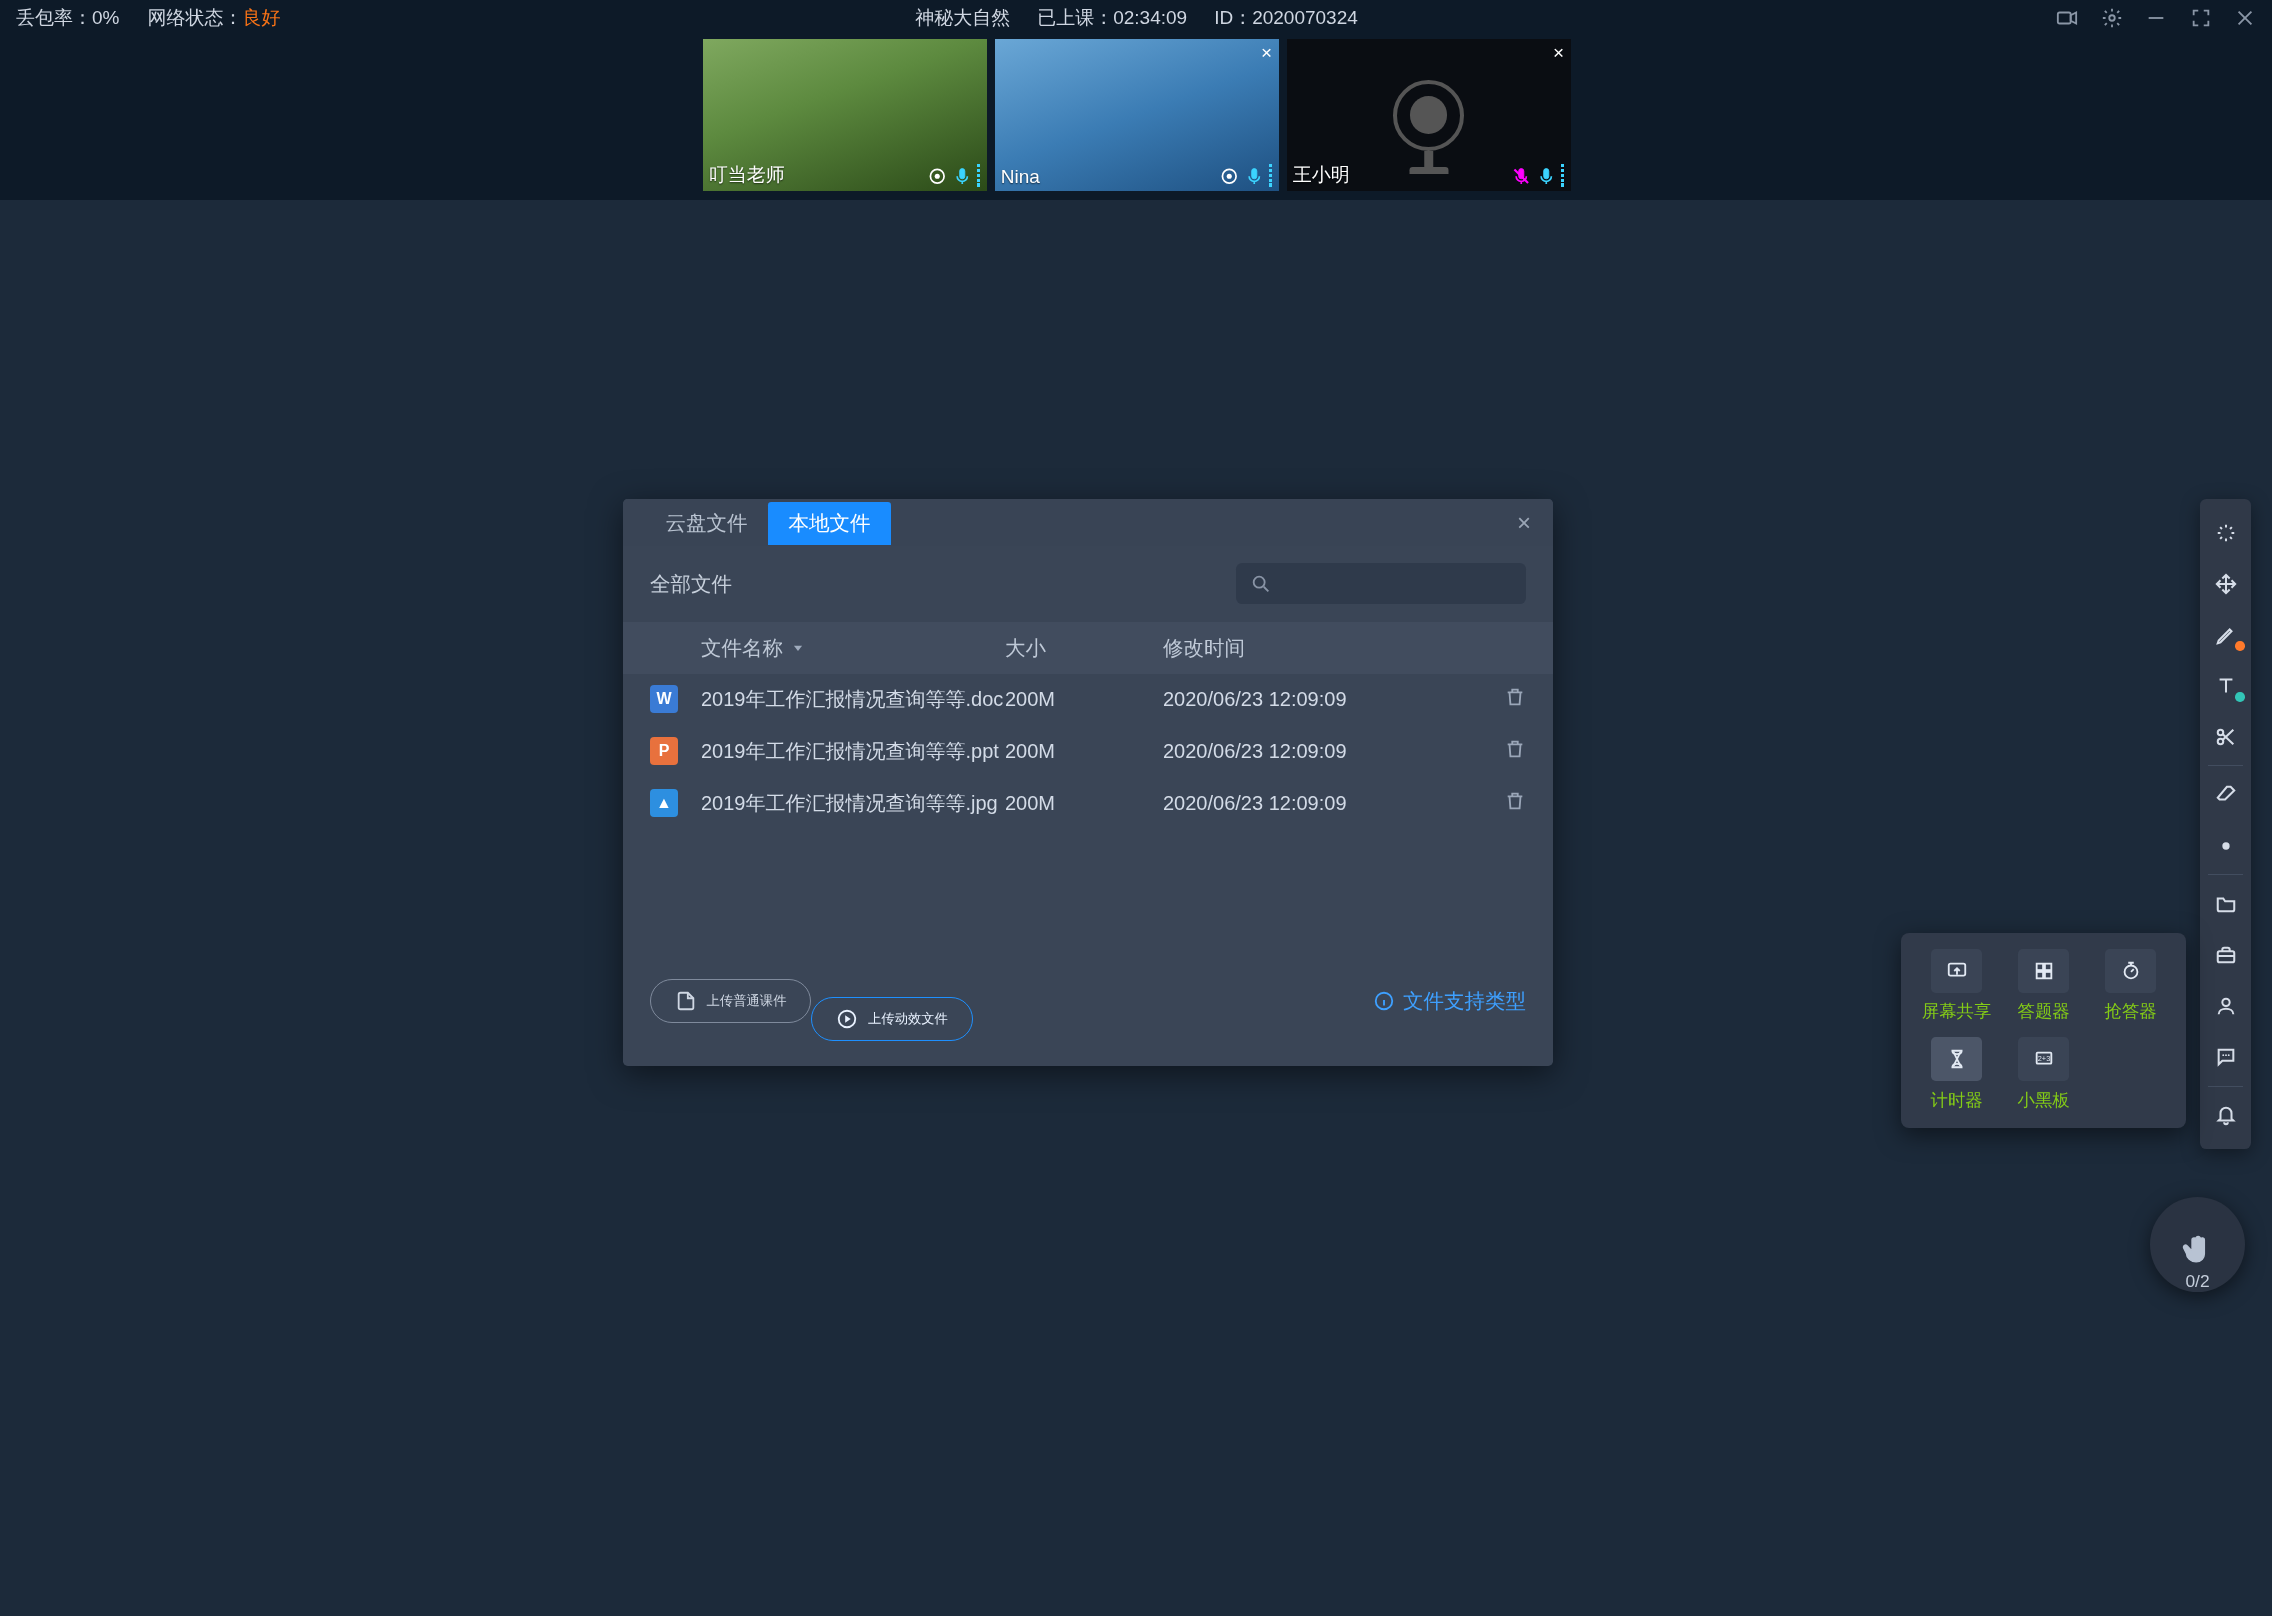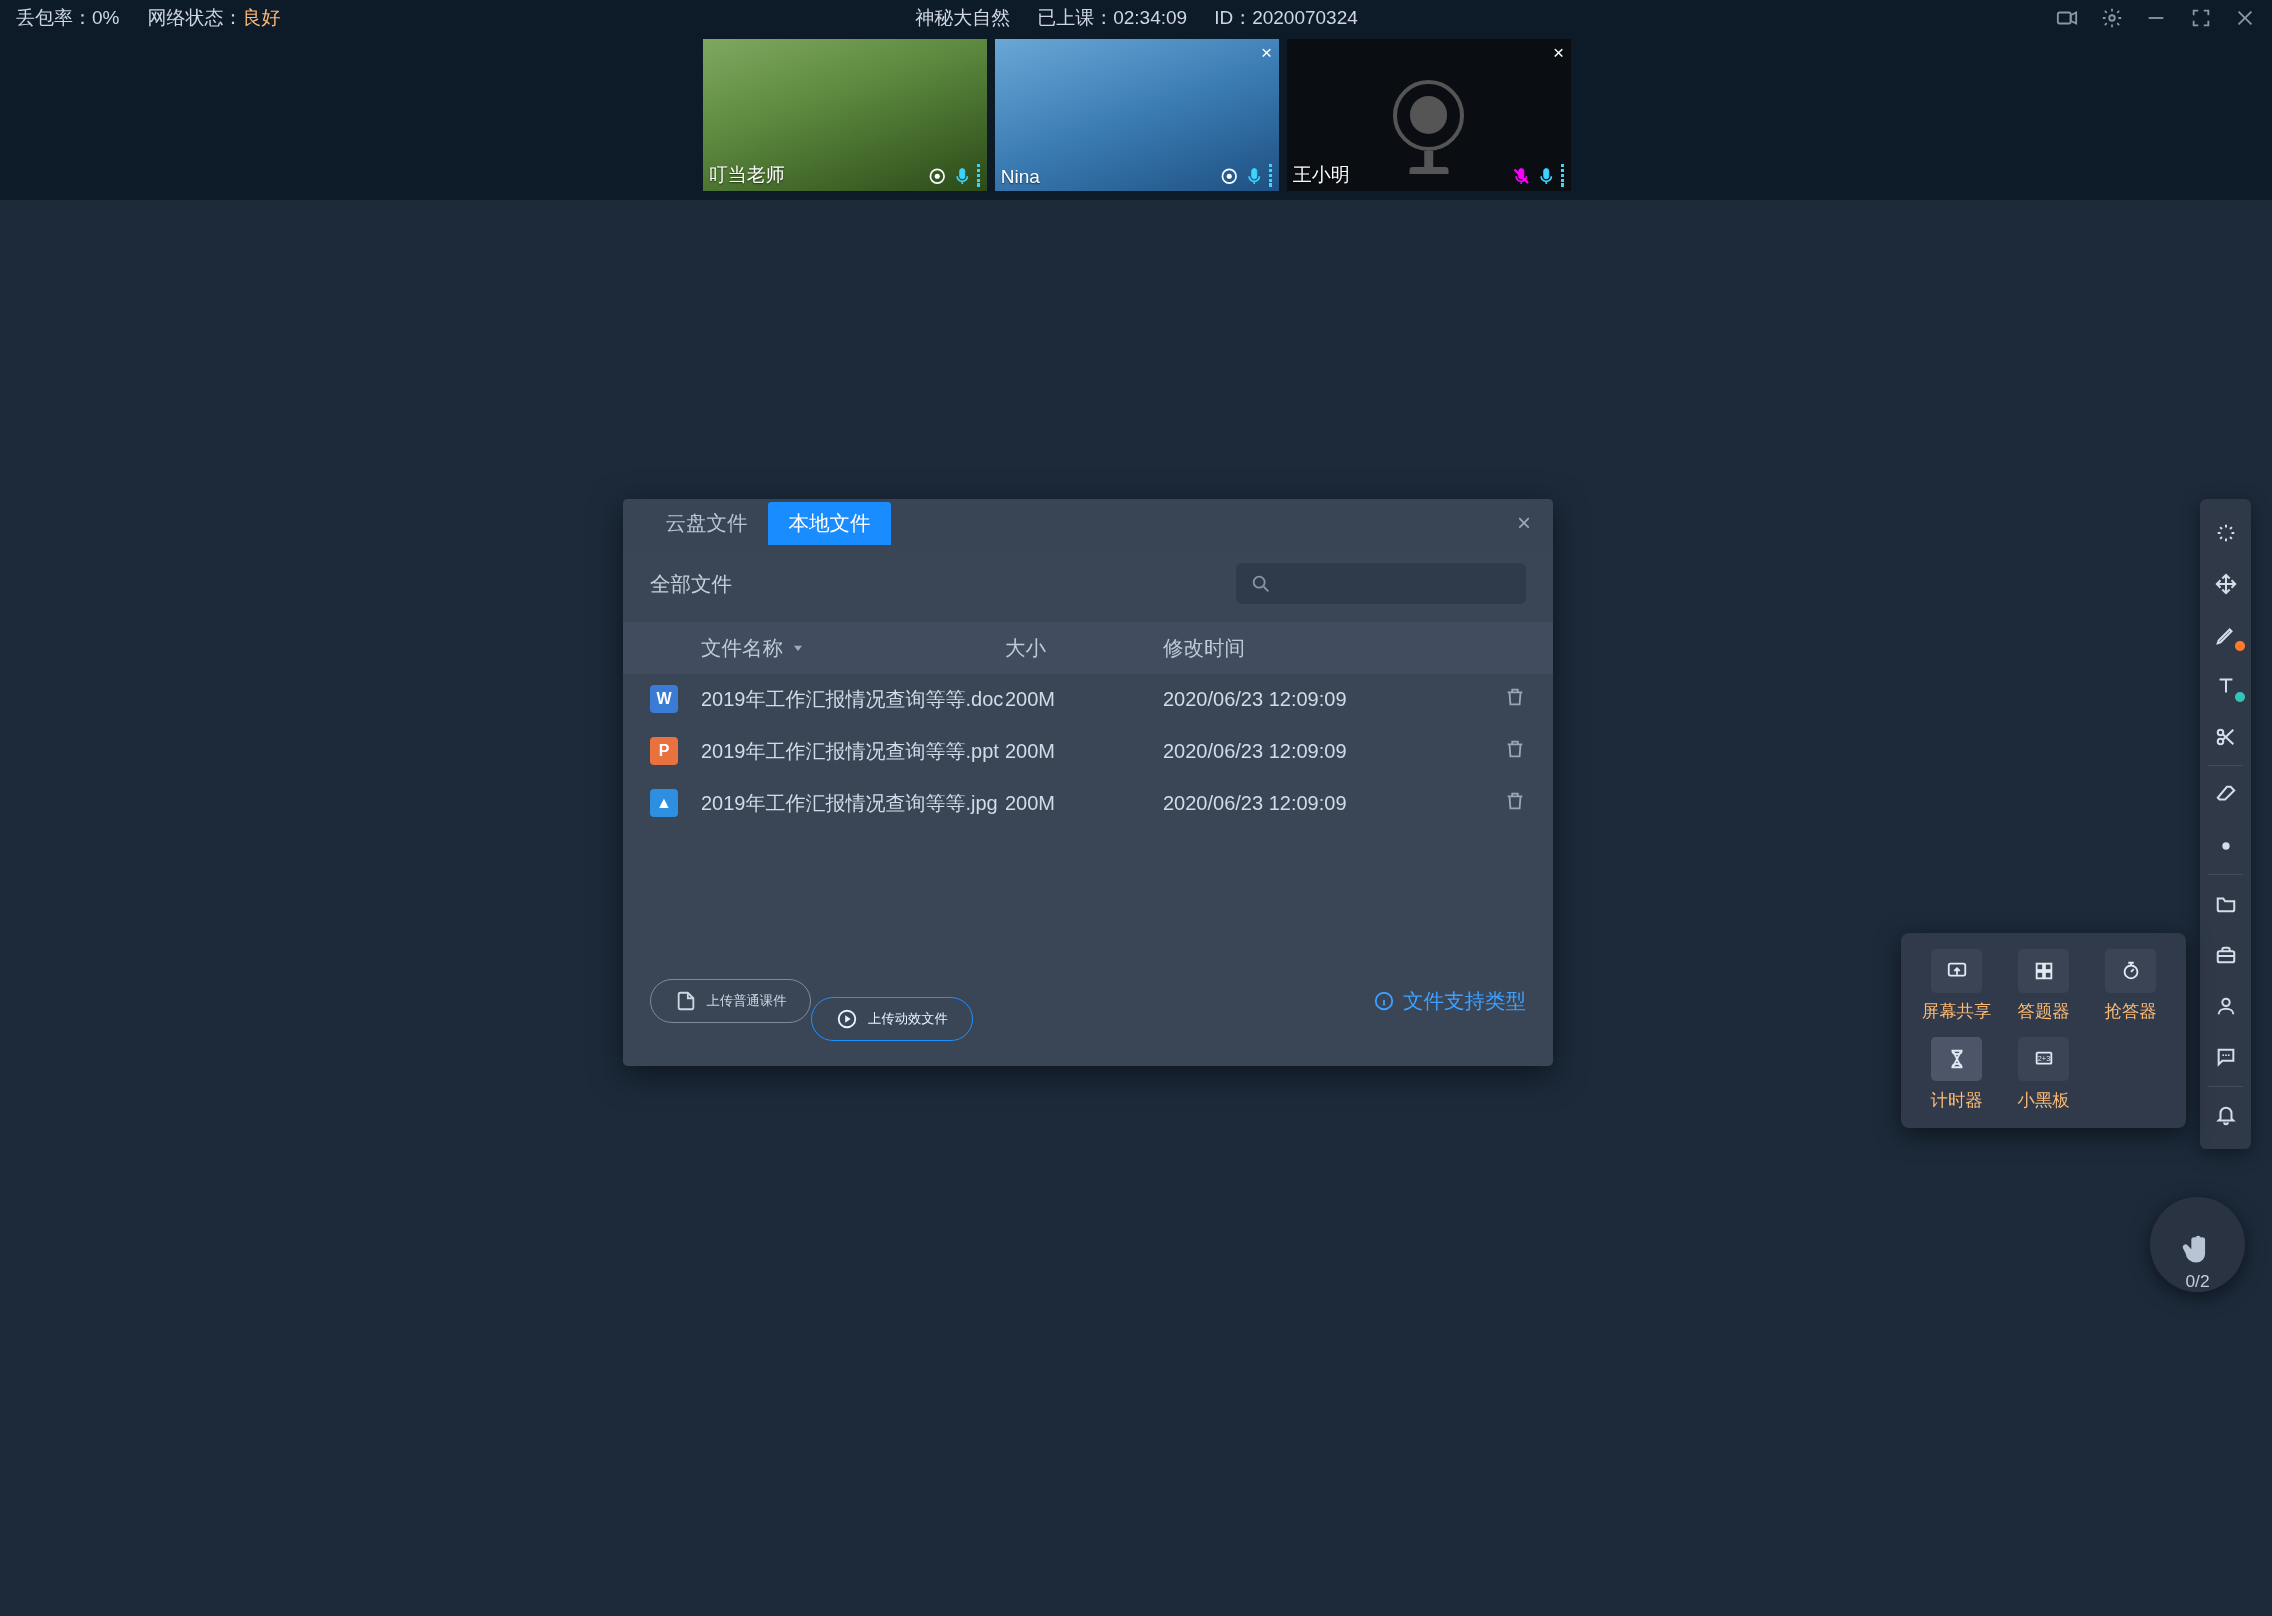--- a/index.html
+++ b/index.html
@@ -30,21 +30,21 @@
     transform: translateX(-50%);
     display: flex;
     gap: 27px;
   }
   .topbar .right {
     margin-left: auto;
     display: flex;
     gap: 20.5px;
     align-items: center;
   }
-  .good { color: #fdba74; }
+  .good { color: #f97316; }
   .topbar .icon { width: 24px; height: 24px; display:flex; align-items:center; justify-content:center; }
   .topbar svg { stroke: #8a96a6; fill: none; stroke-width: 2; }
   
   .video-strip {
     height: 164px;
     background: #0d1a28;
     display: flex;
     justify-content: center;
     gap: 8px;
     padding-top: 3.2px;
@@ -197,21 +197,21 @@
     gap:6.3px;
     cursor:pointer;
   }
   .tp-item .tp-ico {
     width:51px;height:44px;
     background:#3a4455;
     border-radius:4.7px;
     display:flex;align-items:center;justify-content:center;
   }
   .tp-item.selected .tp-ico { background:#4c5668; }
-  .tp-item span { font-size:17.4px; color:#fdba74; }
+  .tp-item span { font-size:17.4px; color:#84cc16; }
   
   .fab {
     position:absolute;
     right:28px;
     bottom:324px;
     width:95px;height:95px;border-radius:50%;
     background:#2a3342;
     display:flex;flex-direction:column;align-items:center;justify-content:flex-end;
     gap:4.7px;
     box-shadow: 0 4.7px 19px rgba(0,0,0,.5);

